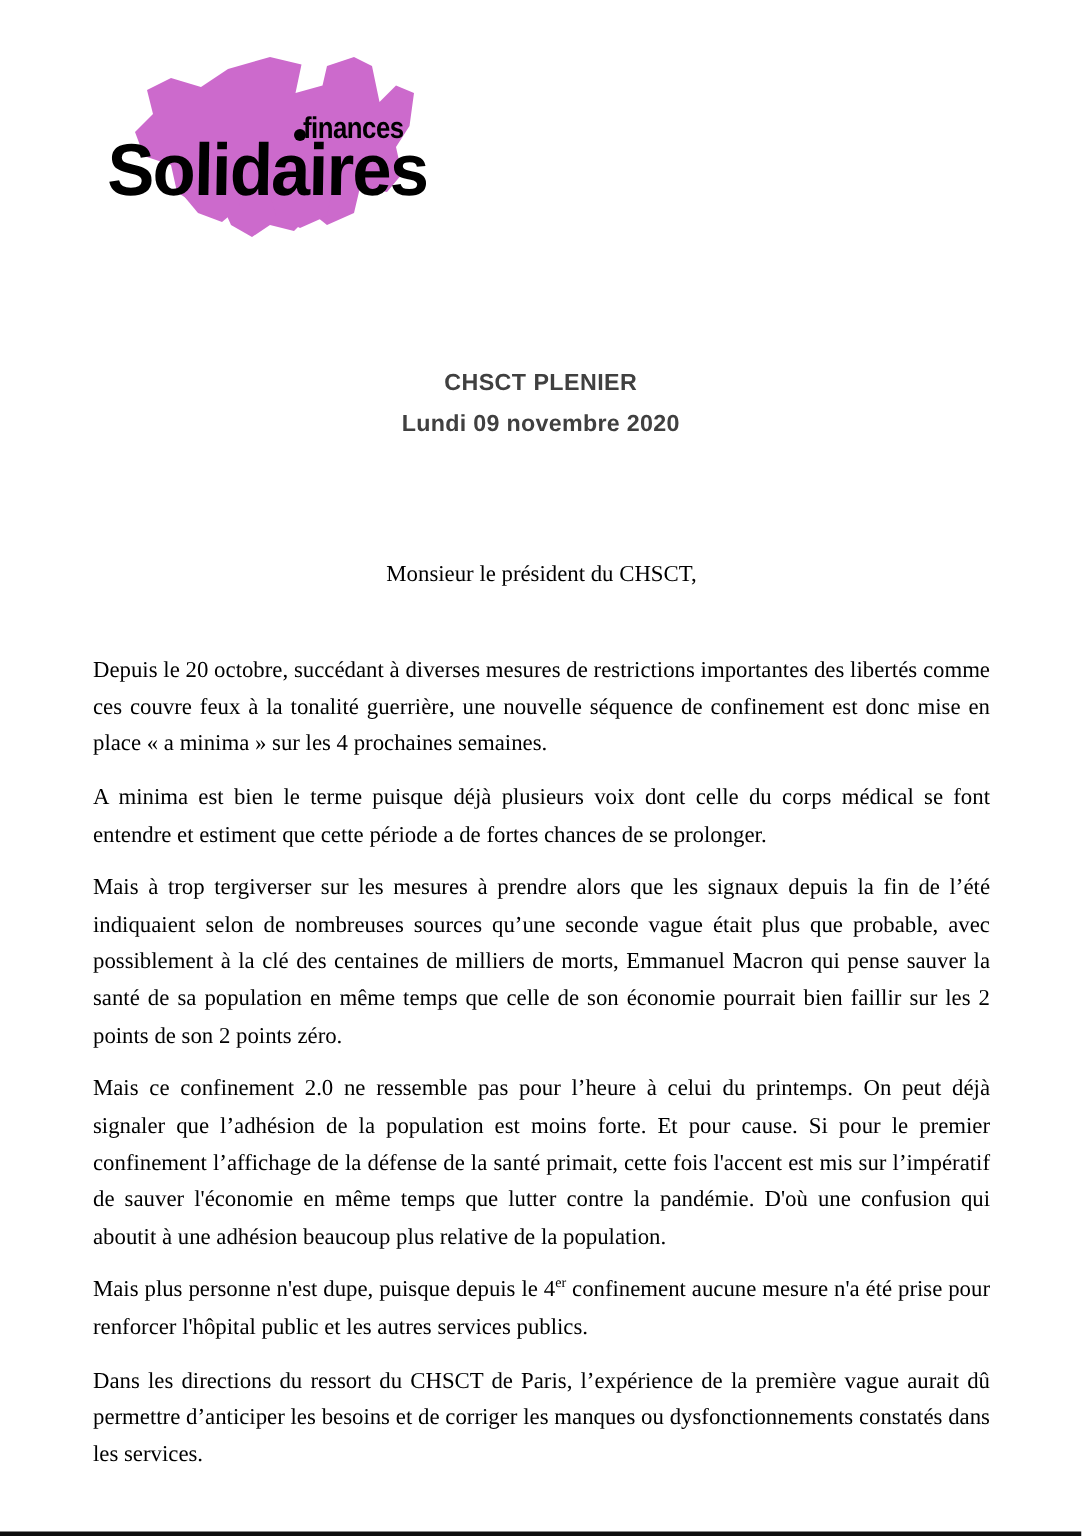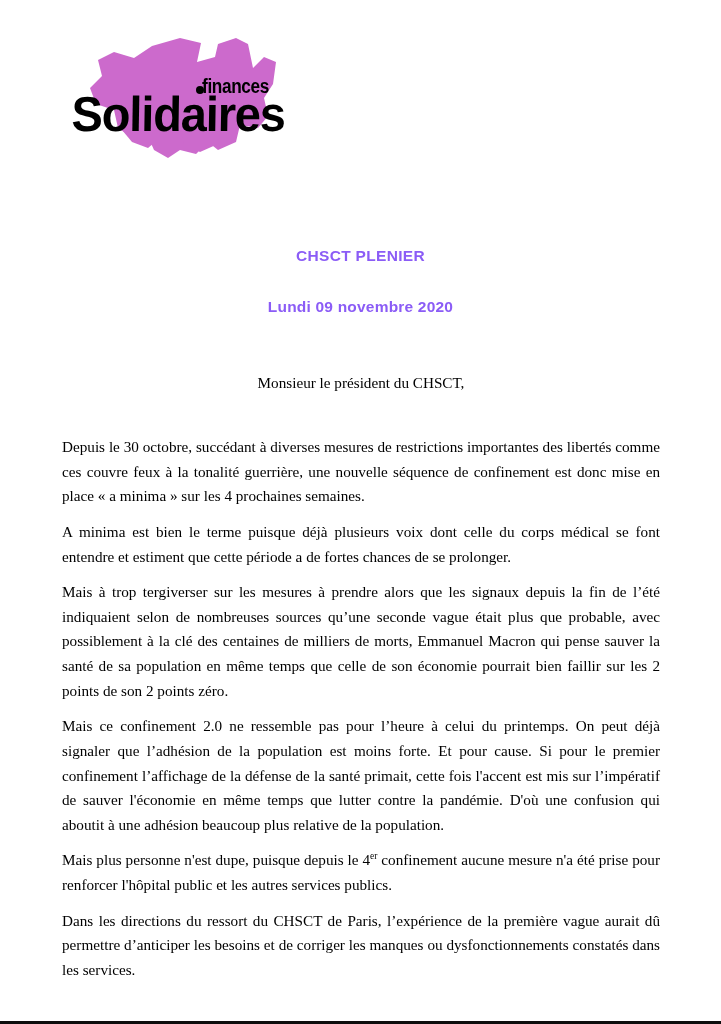--- a/index.html
+++ b/index.html
@@ -79,29 +79,29 @@
   }
 
   
   .doc-title, .doc-date {
     position: absolute;
     left: 0;
     width: 721px;
     text-align: center;
     font-family: "Liberation Sans", "DejaVu Sans", sans-serif;
     font-weight: 700;
-    color: #8b5cf6;
+    color: #404040;
   }
   .doc-title {
     top: 247px;
     font-size: 15.5px;
     letter-spacing: 0.3px;
   }
   .doc-date {
-    top: 298px;
+    top: 274px;
     font-size: 15.5px;
     letter-spacing: 0.2px;
   }
 
   
   .body-wrap {
     position: absolute;
     left: 62px;
     top: 372px;
     width: 598px;
@@ -164,21 +164,21 @@
   </div>
 
   <div class="doc-title">CHSCT PLENIER</div>
   <div class="doc-date">Lundi 09 novembre 2020</div>
 
   <div class="body-wrap">
 
     <p class="salutation">Monsieur le président du CHSCT,</p>
     <div class="gap-after-salutation"></div>
 
-    <p class="para">Depuis le 30 octobre, succédant à diverses mesures de restrictions importantes des libertés comme ces couvre feux à la tonalité guerrière, une nouvelle séquence de confinement est donc mise en place « a minima » sur les 4 prochaines semaines.</p>
+    <p class="para">Depuis le 20 octobre, succédant à diverses mesures de restrictions importantes des libertés comme ces couvre feux à la tonalité guerrière, une nouvelle séquence de confinement est donc mise en place « a minima » sur les 4 prochaines semaines.</p>
     <p class="para">A minima est bien le terme puisque déjà plusieurs voix dont celle du corps médical se font entendre et estiment que cette période a de fortes chances de se prolonger.</p>
     <p class="para">Mais à trop tergiverser sur les mesures à prendre alors que les signaux depuis la fin de l’été indiquaient selon de nombreuses sources qu’une seconde vague était plus que probable, avec possiblement à la clé des centaines de milliers de morts, Emmanuel Macron qui pense sauver la santé de sa population en même temps que celle de son économie pourrait bien faillir sur les 2 points de son 2 points zéro.</p>
     <p class="para">Mais ce confinement 2.0 ne ressemble pas pour l’heure à celui du printemps. On peut déjà signaler que l’adhésion de la population est moins forte. Et pour cause. Si pour le premier confinement l’affichage de la défense de la santé primait, cette fois l'accent est mis sur l’impératif de sauver l'économie en même temps que lutter contre la pandémie. D'où une confusion qui aboutit à une adhésion beaucoup plus relative de la population.</p>
 
     <p class="para"><span>Mais plus personne n'est dupe, puisque depuis le 4</span><sup class="ord">er</sup><span> confinement aucune mesure n'a été prise pour renforcer l'hôpital public et les autres services publics.</span></p>
 
     <p class="para">Dans les directions du ressort du CHSCT de Paris, l’expérience de la première vague aurait dû permettre d’anticiper les besoins et de corriger les manques ou dysfonctionnements constatés dans les services.</p>
   </div>
 
   <div class="bottom-rule"></div>

